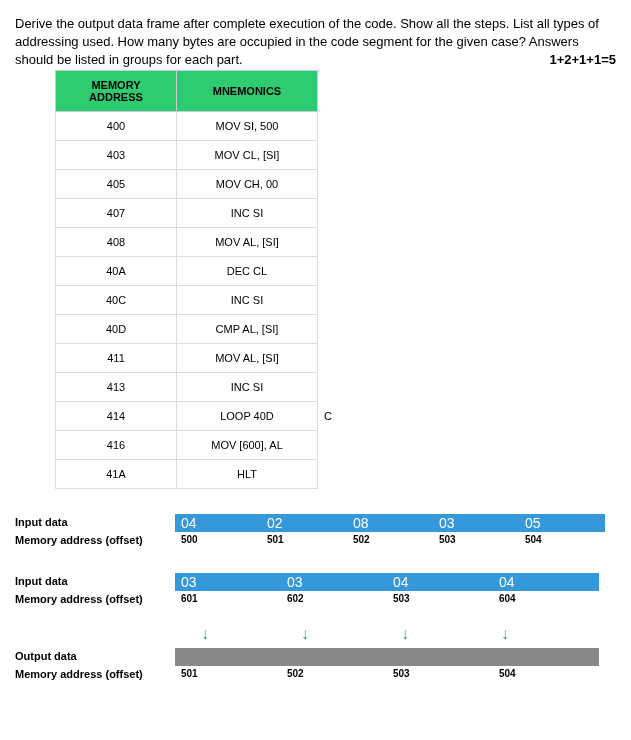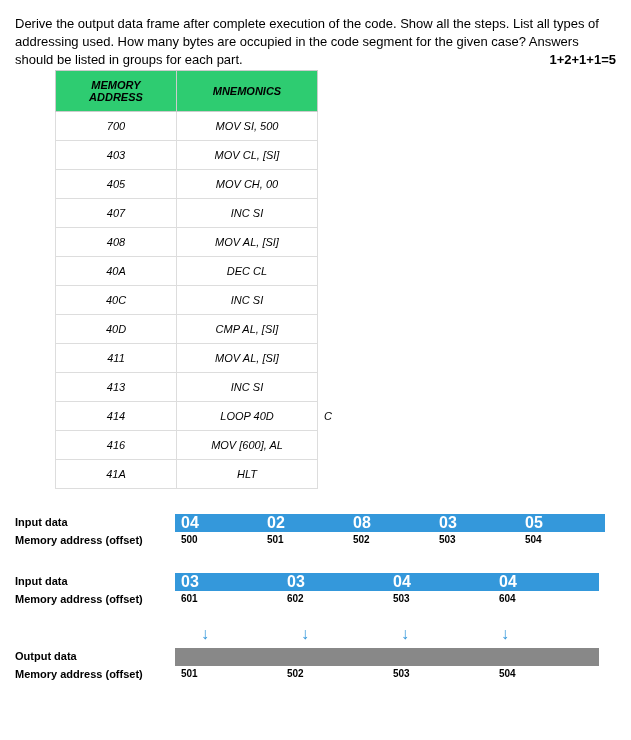--- a/index.html
+++ b/index.html
@@ -16,21 +16,20 @@
       line-height: 1.4;
     }
     .marks {
       float: right;
       font-weight: bold;
     }
     .mnemonic-table {
       border-collapse: collapse;
       margin-left: 40px;
       margin-bottom: 25px;
-      font-style: italic;
     }
     .mnemonic-table th {
       background: #2ecc71;
       color: #000;
       padding: 8px 10px;
       border: 1px solid #ccc;
       font-size: 11px;
       font-weight: bold;
     }
     .mnemonic-table td {
@@ -77,22 +76,22 @@
     .data-cell {
       width: 80px;
       text-align: left;
       padding-left: 6px;
     }
     .value-bar {
       background: #3498db;
       color: #fff;
       height: 18px;
       line-height: 18px;
-      font-size: 16px;
-      font-weight: bold;
+      font-size: 14px;
+      font-weight: normal;
     }
     .value-bar.gray {
       background: #888;
     }
     .addr-row {
       font-size: 10px;
       font-weight: bold;
       height: 16px;
       line-height: 16px;
     }
@@ -117,21 +116,21 @@
 
 <table class="mnemonic-table">
   <thead>
     <tr>
       <th>MEMORY ADDRESS</th>
       <th>MNEMONICS</th>
     </tr>
   </thead>
   <tbody>
     <tr>
-        <td>700</td>
+        <td>400</td>
         <td>MOV SI, 500</td>
       </tr>
     <tr>
         <td>403</td>
         <td>MOV CL, [SI]</td>
       </tr>
     <tr>
         <td>405</td>
         <td>MOV CH, 00</td>
       </tr>

